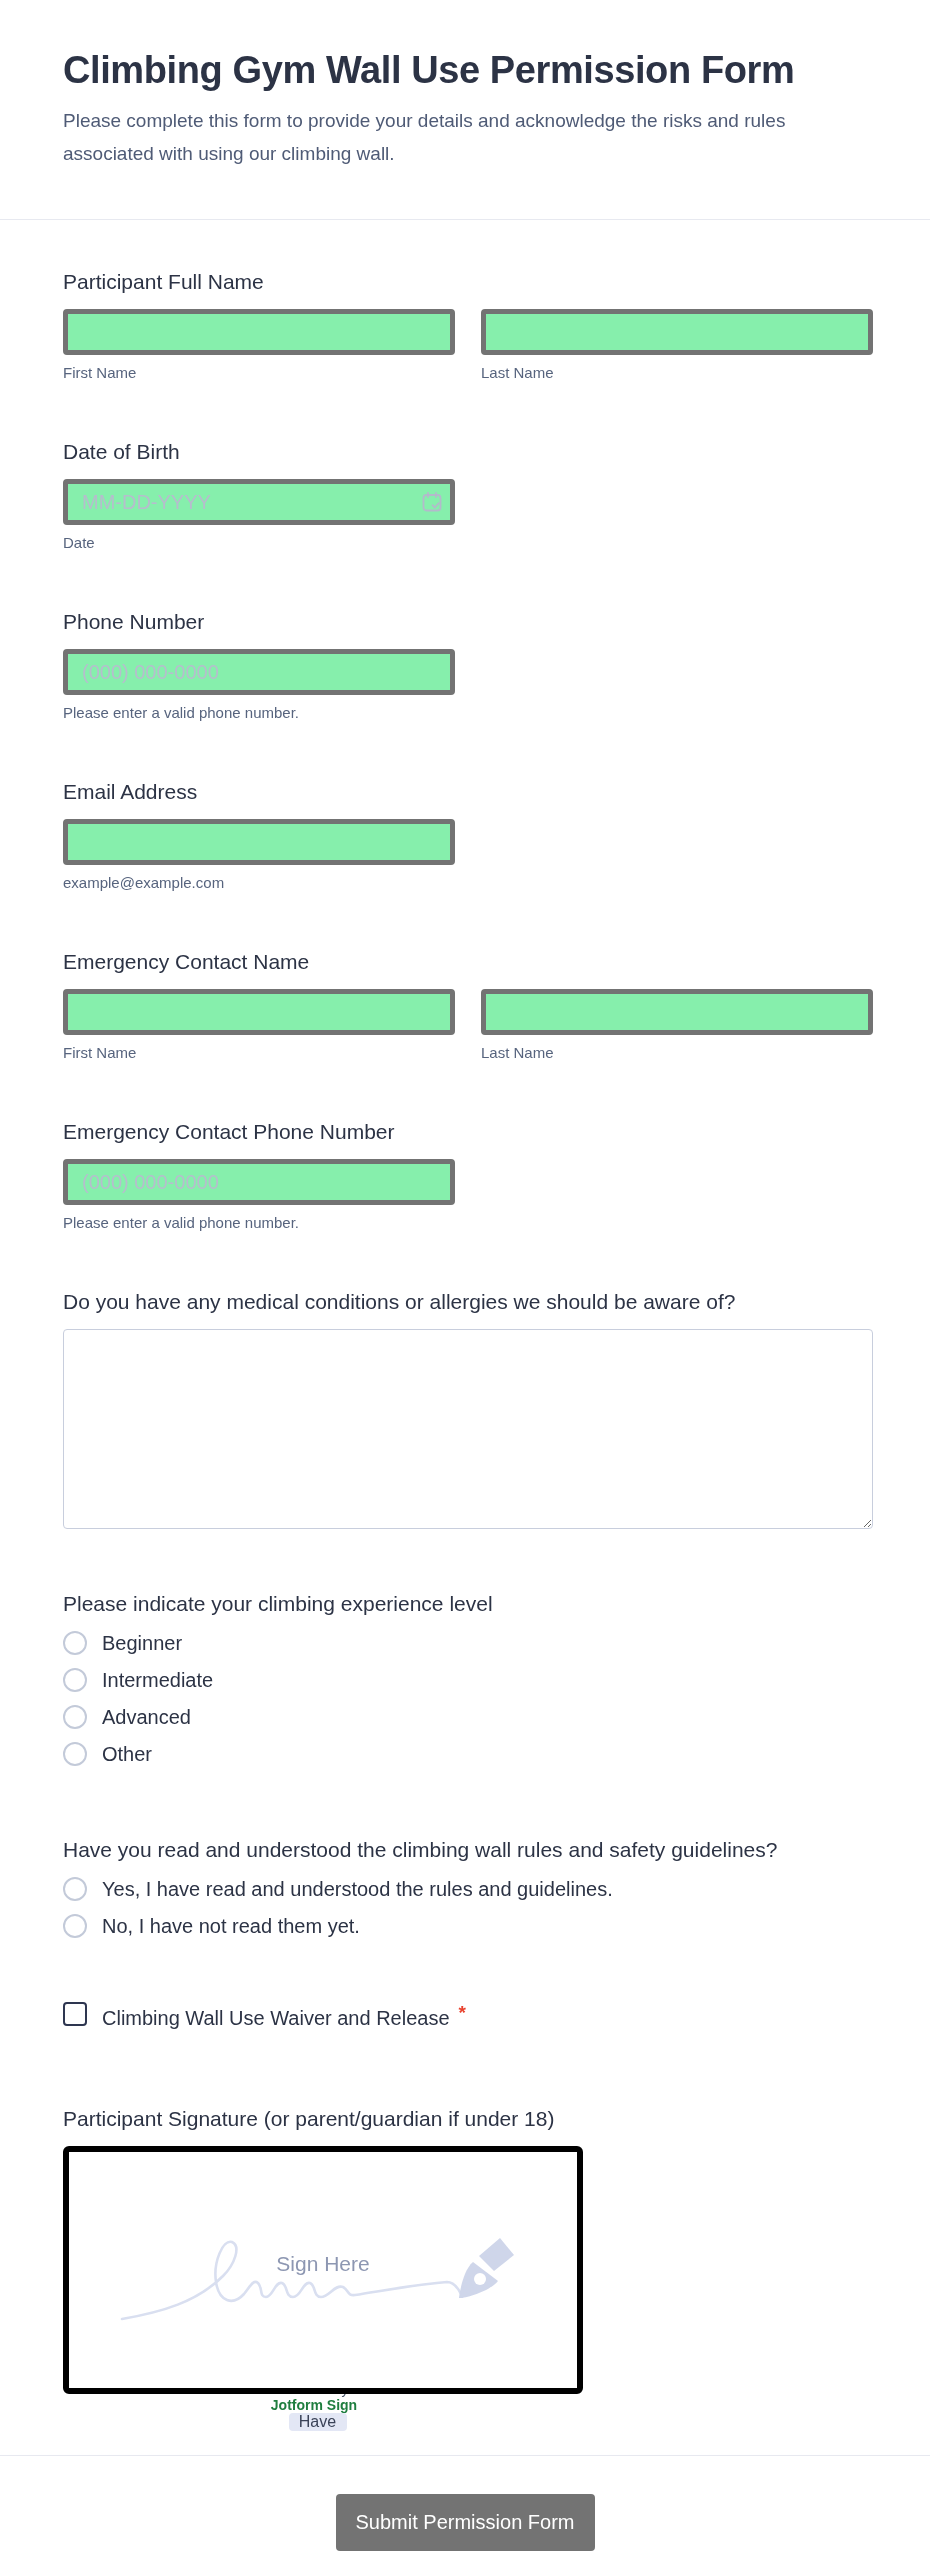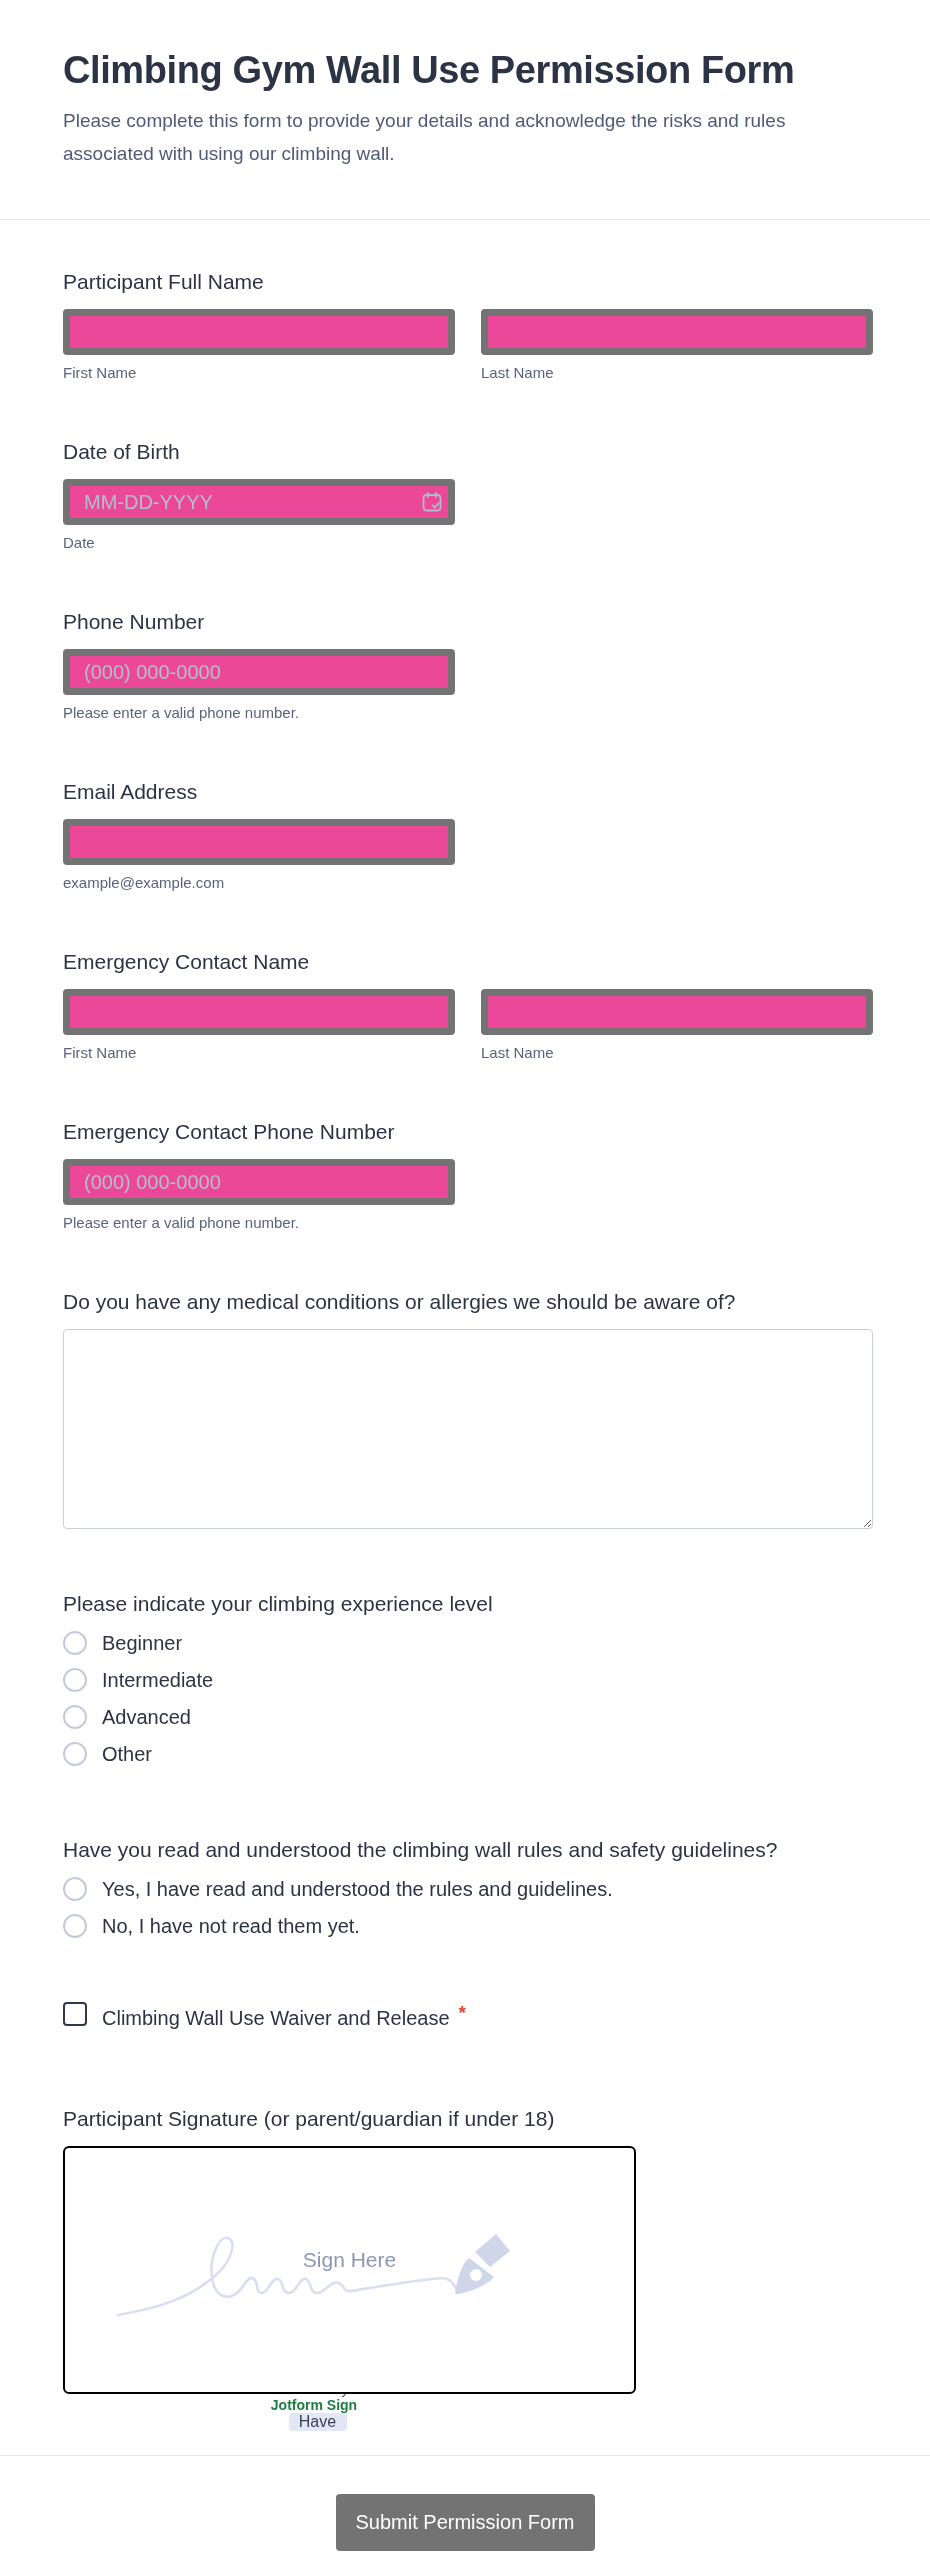--- a/index.html
+++ b/index.html
@@ -28,23 +28,23 @@
   
   .form { padding: 49px 57px 0 63px; }
   .field { margin-bottom: 58px; }
   .q-label {
     font-size: 21px; line-height: 26px; font-weight: 500;
     color: #2c3345; margin-bottom: 14px;
   }
   .two-col { display: grid; grid-template-columns: 1fr 1fr; column-gap: 26px; }
   .text-input {
     width: 392px; max-width: 100%; height: 46px;
-    border: 7px solid #737373; border-radius: 4px;
+    border: 5px solid #737373; border-radius: 4px;
     padding: 0 14px; font-size: 20px; color: #2c3345;
-    font-family: inherit; background: #ec4899; outline: none; display: block;
+    font-family: inherit; background: #86efac; outline: none; display: block;
   }
   .two-col .text-input { width: 100%; }
   .text-input::placeholder, textarea::placeholder { color: #b6bdcd; }
   .sublabel { font-size: 15px; color: #57647e; margin-top: 9px; line-height: 17px; }
   .input-wrap { position: relative; width: 392px; }
   .cal-btn {
     position: absolute; right: 11px; top: 11px; width: 24px; height: 24px;
     background: none; border: none; cursor: pointer; padding: 0;
   }
   textarea.big {
@@ -66,22 +66,22 @@
   .checkbox-row { display: flex; margin-bottom: 76px; }
   .checkbox {
     width: 24px; height: 24px; flex: 0 0 24px;
     border: 2px solid #2e3650; border-radius: 4px; background: #fff; cursor: pointer;
   }
   .checkbox-label { font-size: 20px; color: #2c3345; margin-left: 15px; }
   .req { color: #e9422e; font-size: 19px; font-weight: 700; margin-left: 9px; vertical-align: 6px; }
 
   
   .sig-box {
-    position: relative; width: 573px; height: 248px;
-    border: 2px solid #000000; border-radius: 6px; background: #fff; cursor: crosshair;
+    position: relative; width: 520px; height: 248px;
+    border: 6px solid #000000; border-radius: 6px; background: #fff; cursor: crosshair;
   }
   .sign-here {
     position: absolute; left: 0; right: 0; top: 100px; text-align: center;
     font-size: 21px; color: #8d97b2; pointer-events: none;
   }
   .sig-art { position: absolute; left: 48px; top: 72px; pointer-events: none; }
   .sig-meta {
     width: 497px; margin-top: 6px; display: flex; justify-content: flex-end;
     align-items: center; height: 31px; flex-direction: column;
   }

